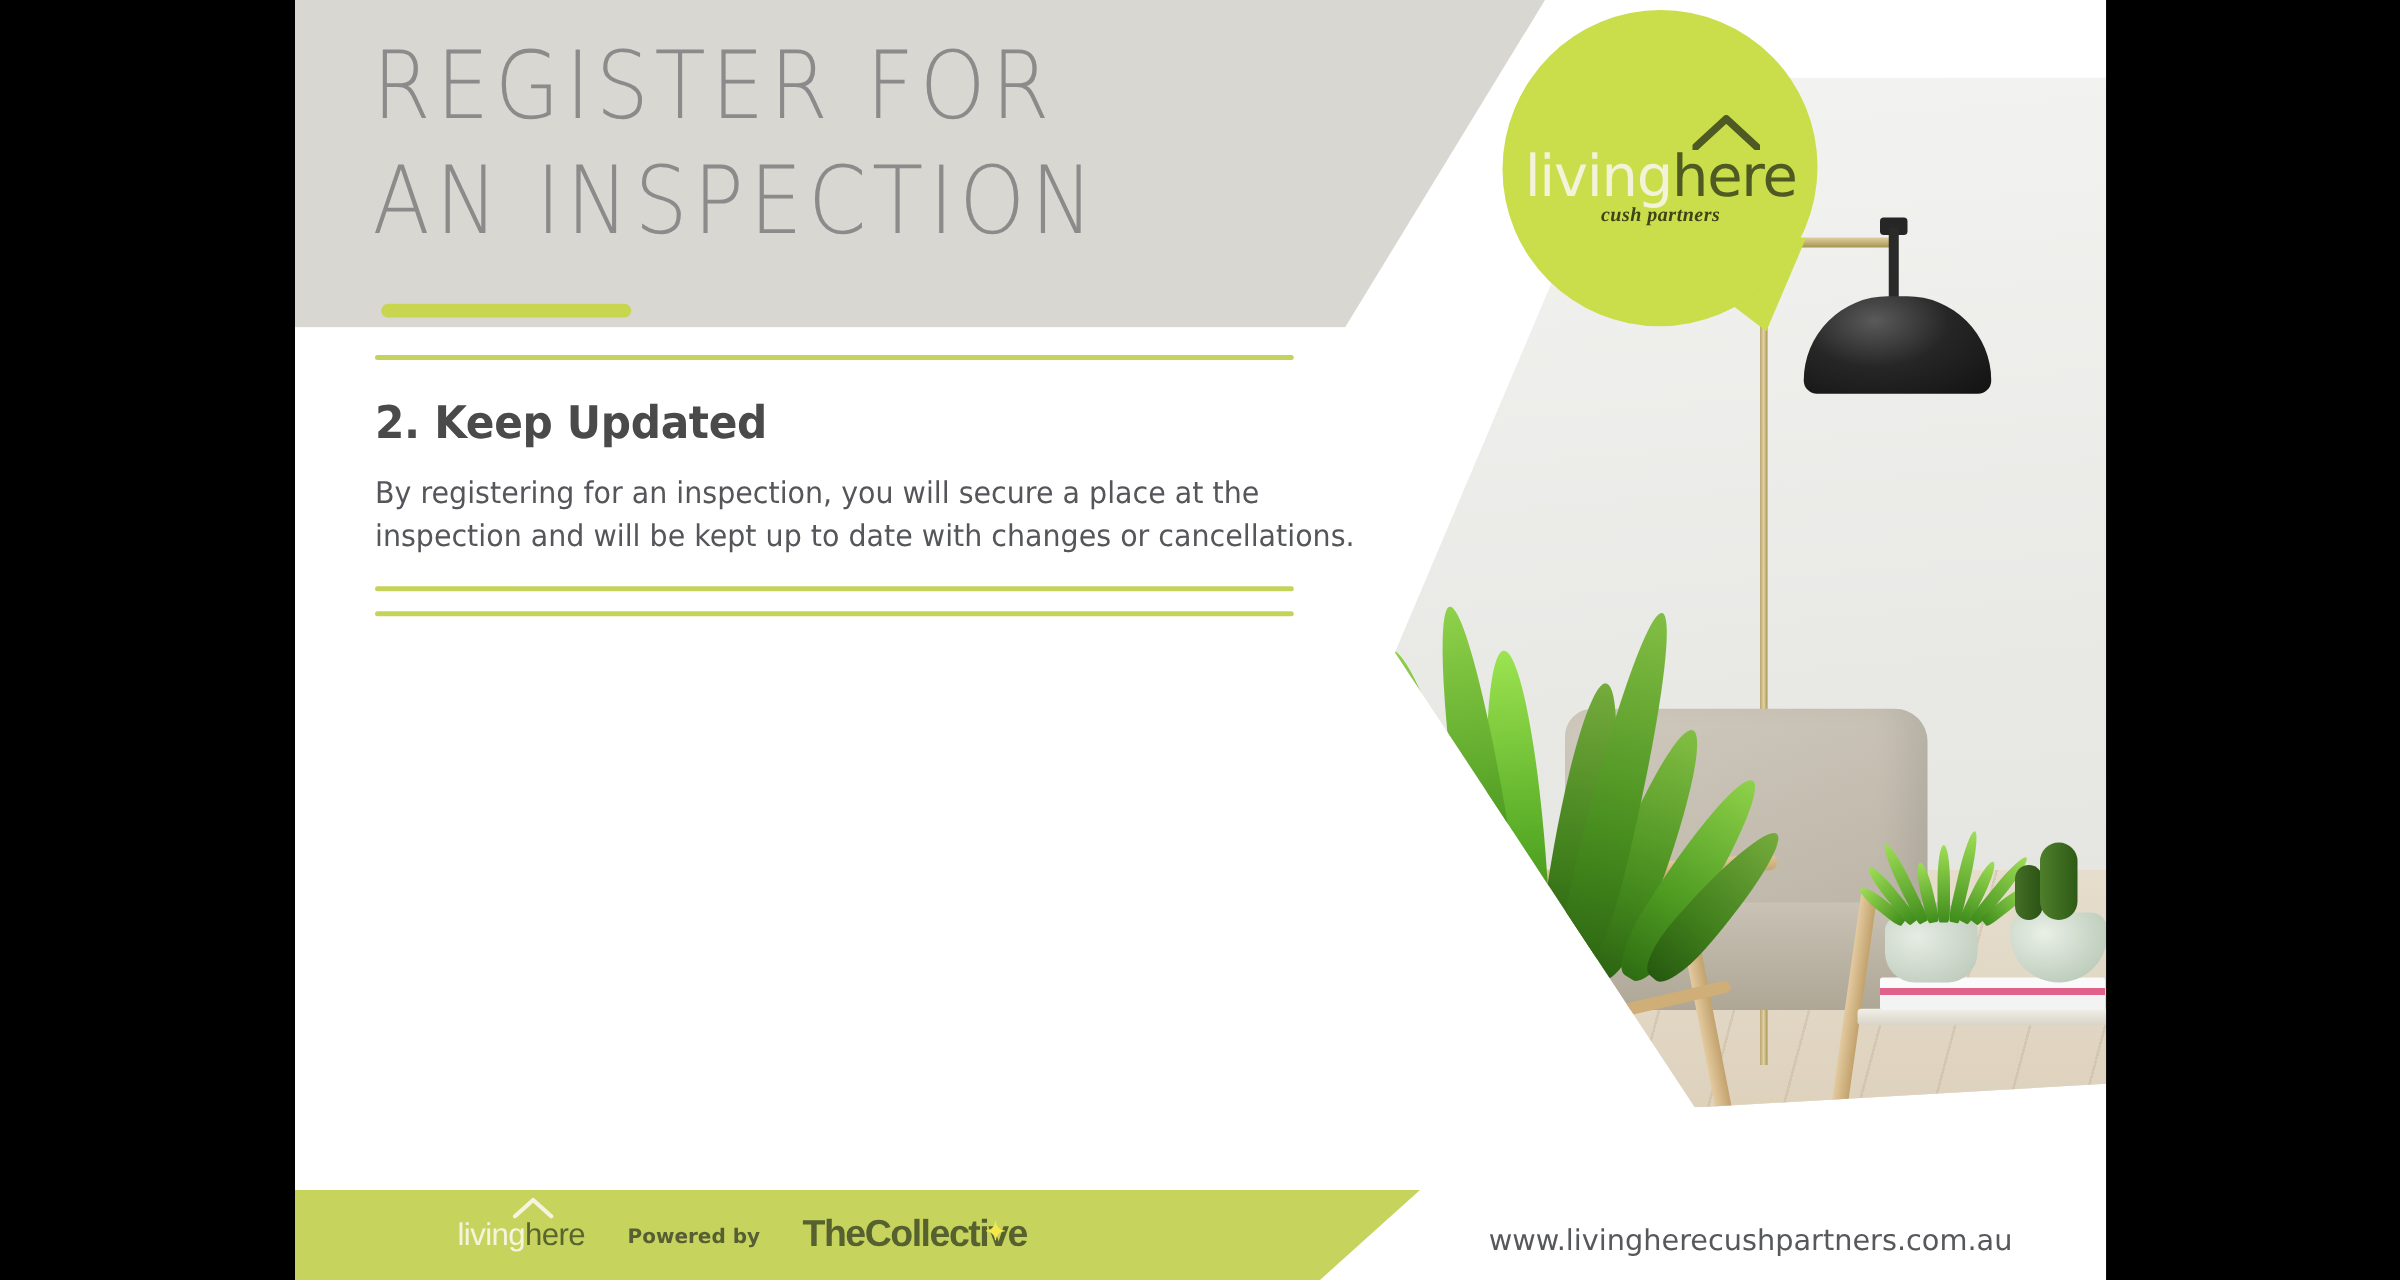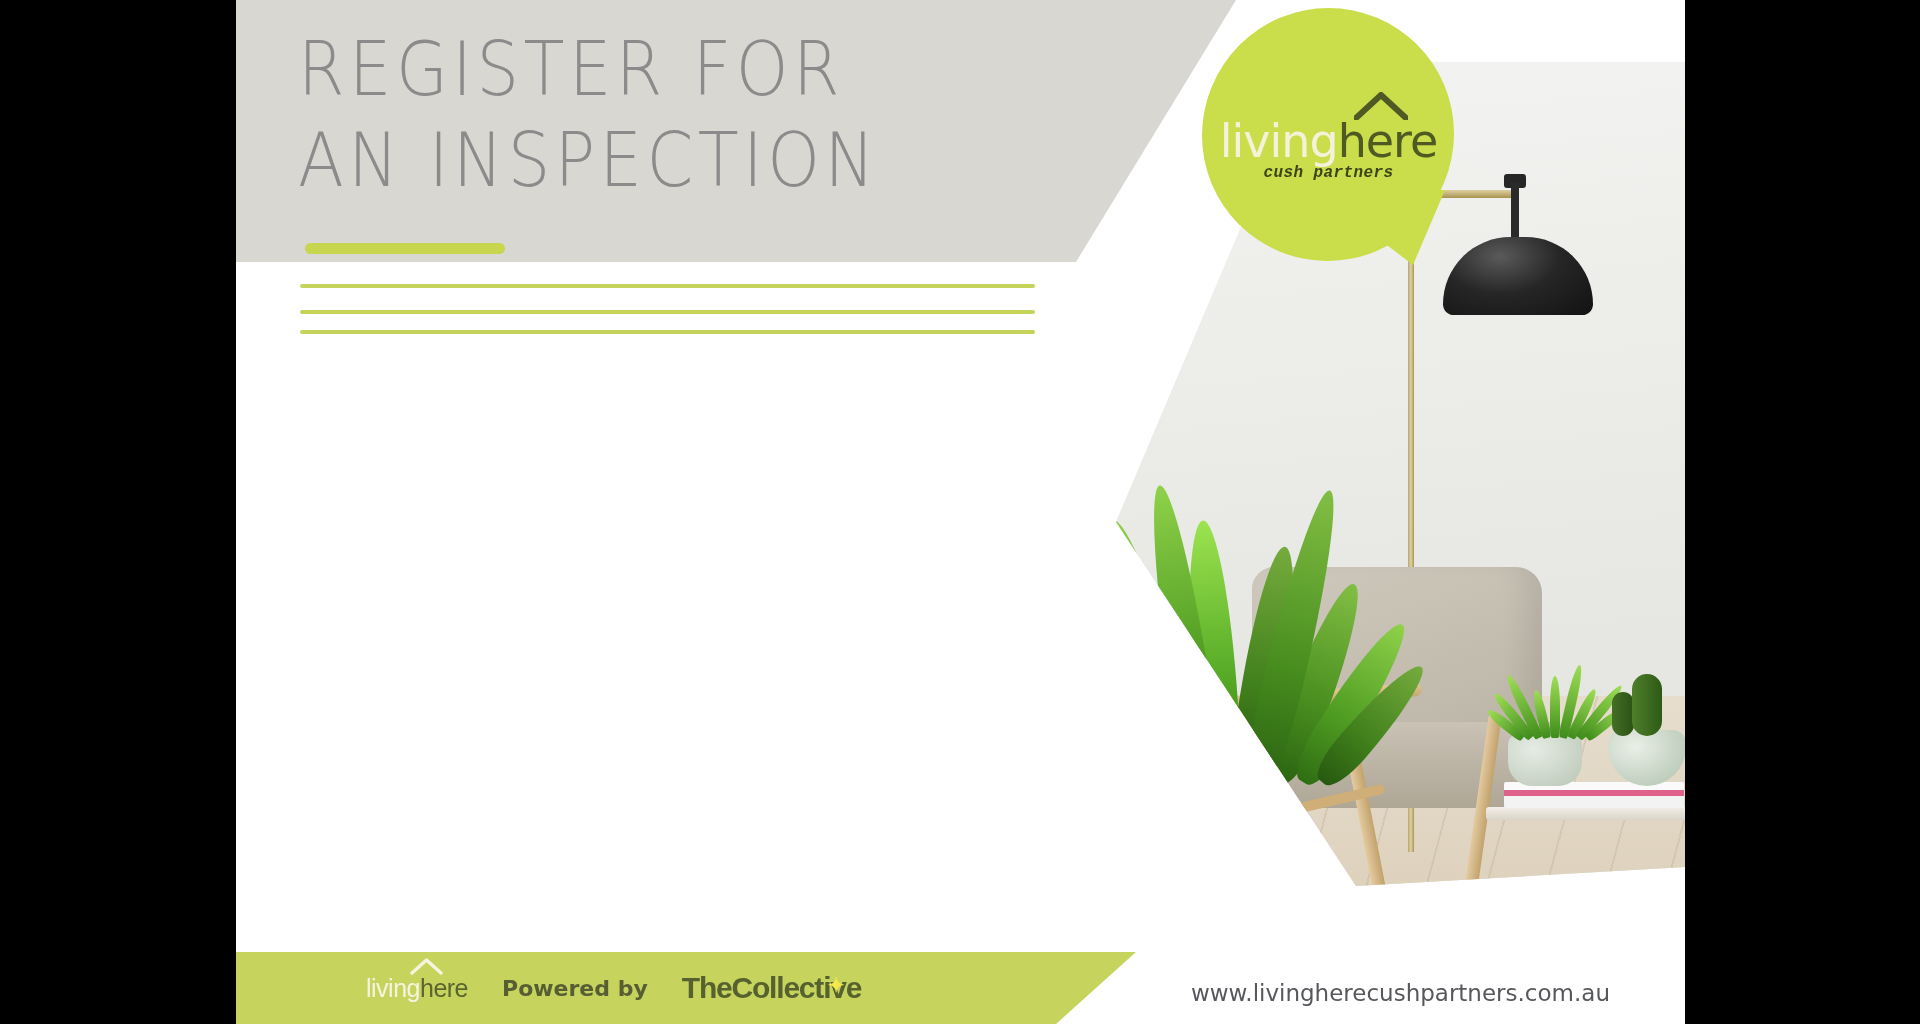--- a/index.html
+++ b/index.html
@@ -39,21 +39,21 @@
   .logo-tail{ position:absolute; left:1147px; top:190px; width:62px; height:75px;
               background:#cadd4a; z-index:11;
               clip-path: polygon(0 0, 62px 0, 30px 75px, 0 52px); }
   .logo-wordmark{ position:absolute; left:0; top:110px; width:251px; text-align:center;
                   font-size:46px; line-height:1; letter-spacing:-1px; }
   .lw-living{ color:#f4f2d8; font-weight:400; font-family:"DejaVu Sans", sans-serif;}
   .lw-here{ color:#4e5924; font-weight:400; font-family:"DejaVu Sans", sans-serif;}
   .logo-roof{ position:absolute; left:151px; top:84px; width:54px; height:28px; z-index:3;}
   .logo-sub{ position:absolute; left:0; top:156px; width:251px; text-align:center;
              font-size:16px; letter-spacing:0.4px; color:#3c4418; font-weight:600;
-             font-style:italic; font-family:Liberation Mono, monospace;}
+             font-style:italic; font-family:Liberation Serif, serif;}
 
   
   .photo{ position:absolute; left:820px; top:62px; width:629px; height:824px;
           clip-path: polygon(255px 0, 629px 0, 629px 805px, 300px 824px, 60px 460px);
           overflow:hidden; z-index:8; background:#efefed; }
   .ph-wall{ position:absolute; inset:0;
             background:linear-gradient(175deg,#f3f3f1 0%, #e9e9e6 55%, #e2e2de 100%); }
   .ph-floor{ position:absolute; left:0; bottom:0; width:100%; height:190px;
              background:linear-gradient(180deg,#e6ddcd 0%, #ded2bd 100%); }
   .ph-floorline{ position:absolute; bottom:0; width:100%; height:190px;
@@ -121,21 +121,21 @@
   
   .footer-green{ position:absolute; left:0; top:952px; width:900px; height:72px;
                  background:#c6d45e; z-index:25;
                  clip-path: polygon(0 0, 900px 0, 820px 72px, 0 72px); }
   .footer-items{ position:absolute; left:0; top:952px; width:900px; height:72px;
                  display:flex; align-items:center; gap:34px; padding-left:130px; z-index:26; }
   .f-logo{ position:relative; font-size:25px; letter-spacing:-.5px; }
   .f-living{ color:#f6f4df; }
   .f-here{ color:#5a6430; }
   .f-roof{ position:absolute; left:44px; top:-17px; width:33px; height:18px; }
-  .f-powered{ font-size:22px; color:#585e33; font-weight:600;
+  .f-powered{ font-size:16px; color:#585e33; font-weight:600;
               font-family:"DejaVu Sans", sans-serif; }
   .f-collective{ position:relative; font-size:30px; font-weight:700; color:#56612f;
                  letter-spacing:-1.2px; font-family:Liberation Sans, sans-serif; }
   .f-star{ position:absolute; left:146px; top:2px; color:#f3e94b; font-size:20px; }
   .site-url{ position:absolute; left:955px; top:980px; font-size:23px; color:#57585c;
              z-index:26; font-family:"DejaVu Sans", sans-serif; }
 </style>
 </head>
 <body>
 
@@ -216,20 +216,24 @@
       <div class="logo-wordmark">
         <span class="lw-living">living</span><span class="lw-here">here</span>
       </div>
       <div class="logo-sub">cush partners</div>
     </div>
 
     <div class="content">
 
       <div class="divider"></div>
 
+      <div class="block" style="padding-top:30px;">
+        <div class="sec-head">2. Keep Updated</div>
+        <div class="sec-body">By registering for an inspection, you will secure a place at the inspection and will be kept up to date with changes or cancellations.</div>
+      </div>
       <div class="divider"></div>
 
       <div class="divider" style="margin-top:16px;"></div>
     </div>
 
     <div class="footer-green"></div>
     <div class="footer-items">
       <div class="f-logo">
         <svg class="f-roof" viewBox="0 0 33 18">
           <polyline points="2,16 16.5,3 31,16" fill="none" stroke="#f6f4df" stroke-width="3.4" stroke-linecap="round" stroke-linejoin="round"></polyline>

